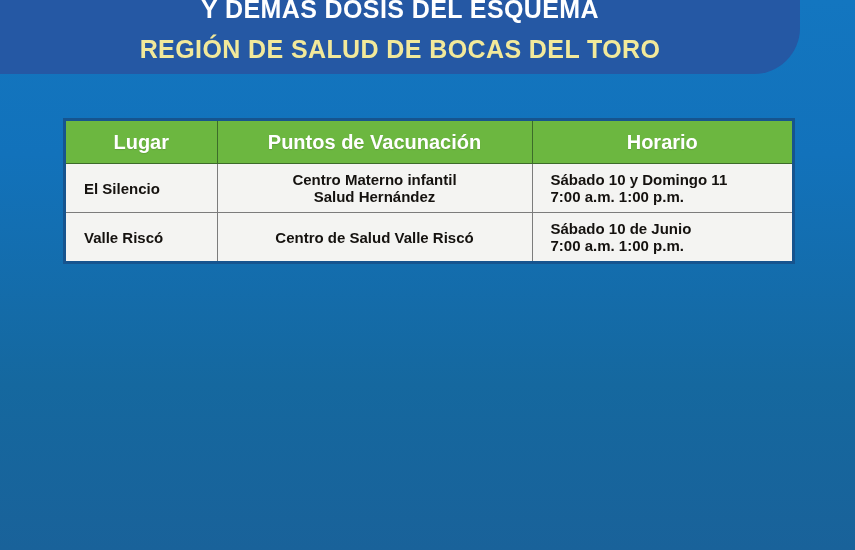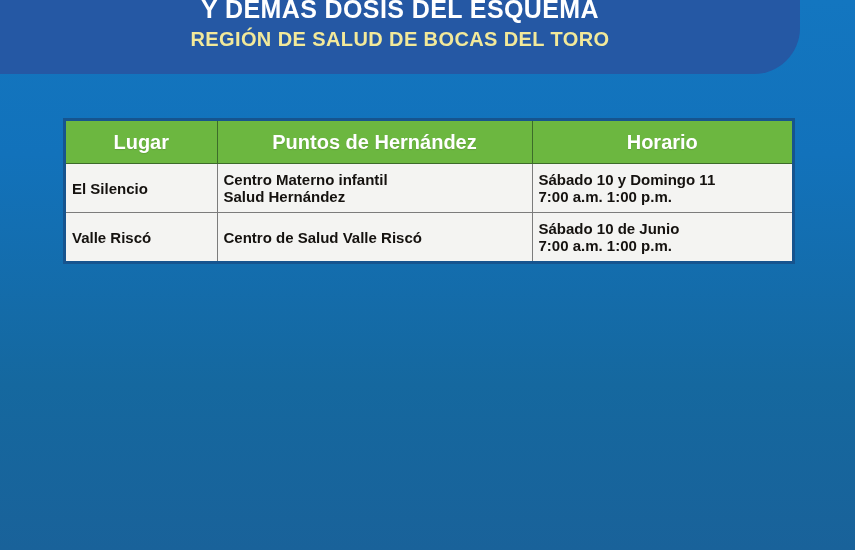--- a/index.html
+++ b/index.html
@@ -36,26 +36,26 @@
   .title-line1 {
     font-size: 25px;
     font-weight: bold;
     color: #ffffff;
     letter-spacing: 0.4px;
     line-height: 30px;
     margin-top: 0px;
     white-space: nowrap;
   }
   .title-line2 {
-    font-size: 20px;
+    font-size: 25px;
     font-weight: bold;
     color: #f2e99a;
     letter-spacing: 0.4px;
     line-height: 30px;
-    margin-top: 0;
+    margin-top: 10px;
     white-space: nowrap;
   }
 
   
   .table-wrap {
     position: absolute;
     left: 63px;
     top: 118px;
     width: 732px;
     border: 3px solid #16548f;
@@ -86,33 +86,33 @@
   table.sched thead th:last-child { border-right: none; margin-top: 7px; }
 
   table.sched tbody td {
     background: #f4f4f2;
     color: #15120f;
     font-size: 15px;
     font-weight: bold;
     height: 44px;
     border-right: 1px solid #7c7c7c;
     border-bottom: 1px solid #7c7c7c;
-    padding: 2px 6px;
+    padding: 2px 18px;
     line-height: 17px;
   }
   table.sched tbody tr:last-child td { border-bottom: none; }
   table.sched tbody td:last-child { border-right: none; }
 
   td.place {
     text-align: left;
     padding-left: 16px;
     font-size: 15.5px;
   }
   td.point {
-    text-align: left;
+    text-align: center;
     font-size: 15px;
   }
   td.hours {
     text-align: left;
     font-size: 15px;
   }
   .ln { display: block; }
 </style>
 </head>
 <body>
@@ -127,21 +127,21 @@
 <div class="table-wrap">
   <table class="sched">
     <colgroup>
       <col class="c1">
         <col class="c2">
         <col class="c3">
     </colgroup>
     <thead>
       <tr>
         <th>Lugar</th>
-        <th>Puntos de Hernández</th>
+        <th>Puntos de Vacunación</th>
         <th>Horario</th>
       </tr>
     </thead>
     <tbody>
       <tr>
         <td class="place">El Silencio</td>
         <td class="point">
           <span class="ln">Centro Materno infantil</span>
           <span class="ln">Salud Hernández</span>
         </td>

